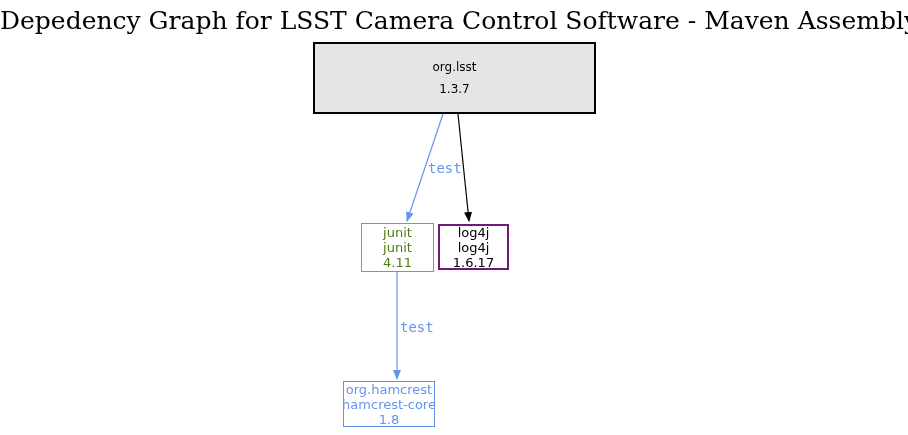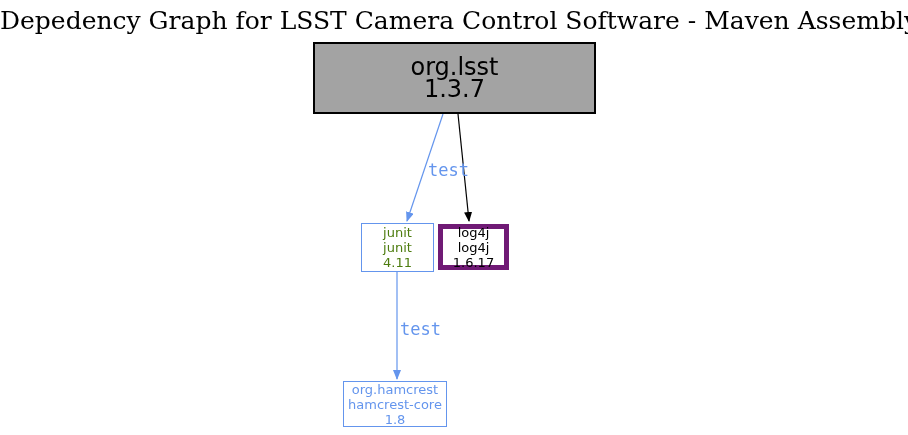--- a/index.html
+++ b/index.html
@@ -47,57 +47,57 @@
   }
   .node div {
     white-space: nowrap;
   }
   .node-root {
     left: 313px;
     top: 42px;
     width: 283px;
     height: 72px;
     border: 2px solid #000000;
-    background: #a3a3a3;
+    background: #e5e5e5;
     color: #000000;
-    font-size: 24px;
+    font-size: 12px;
     line-height: 22px;
   }
   .node-small {
     font-size: 13px;
     line-height: 15px;
   }
   .node-junit {
     left: 361px;
     top: 223px;
     width: 73px;
     height: 49px;
     border: 1px solid #6495ed;
     color: #4d7c0f;
   }
   .node-log4j {
     left: 438px;
     top: 224px;
     width: 71px;
     height: 46px;
-    border: 5px solid #701a75;
+    border: 2px solid #701a75;
     color: #000000;
   }
   .node-hamcrest {
     left: 343px;
     top: 381px;
-    width: 104px;
+    width: 92px;
     height: 46px;
     border: 1px solid #6495ed;
     color: #6495ed;
   }
   .edge-label {
     position: absolute;
     font-family: "DejaVu Sans Mono", monospace;
-    font-size: 17px;
+    font-size: 14px;
     color: #6495ed;
     white-space: nowrap;
   }
   .edge-label-1 { left: 428px; top: 160px; }
   .edge-label-2 { left: 400px; top: 319px; }
 </style>
 </head>
 <body>
 
 <div class="canvas">

